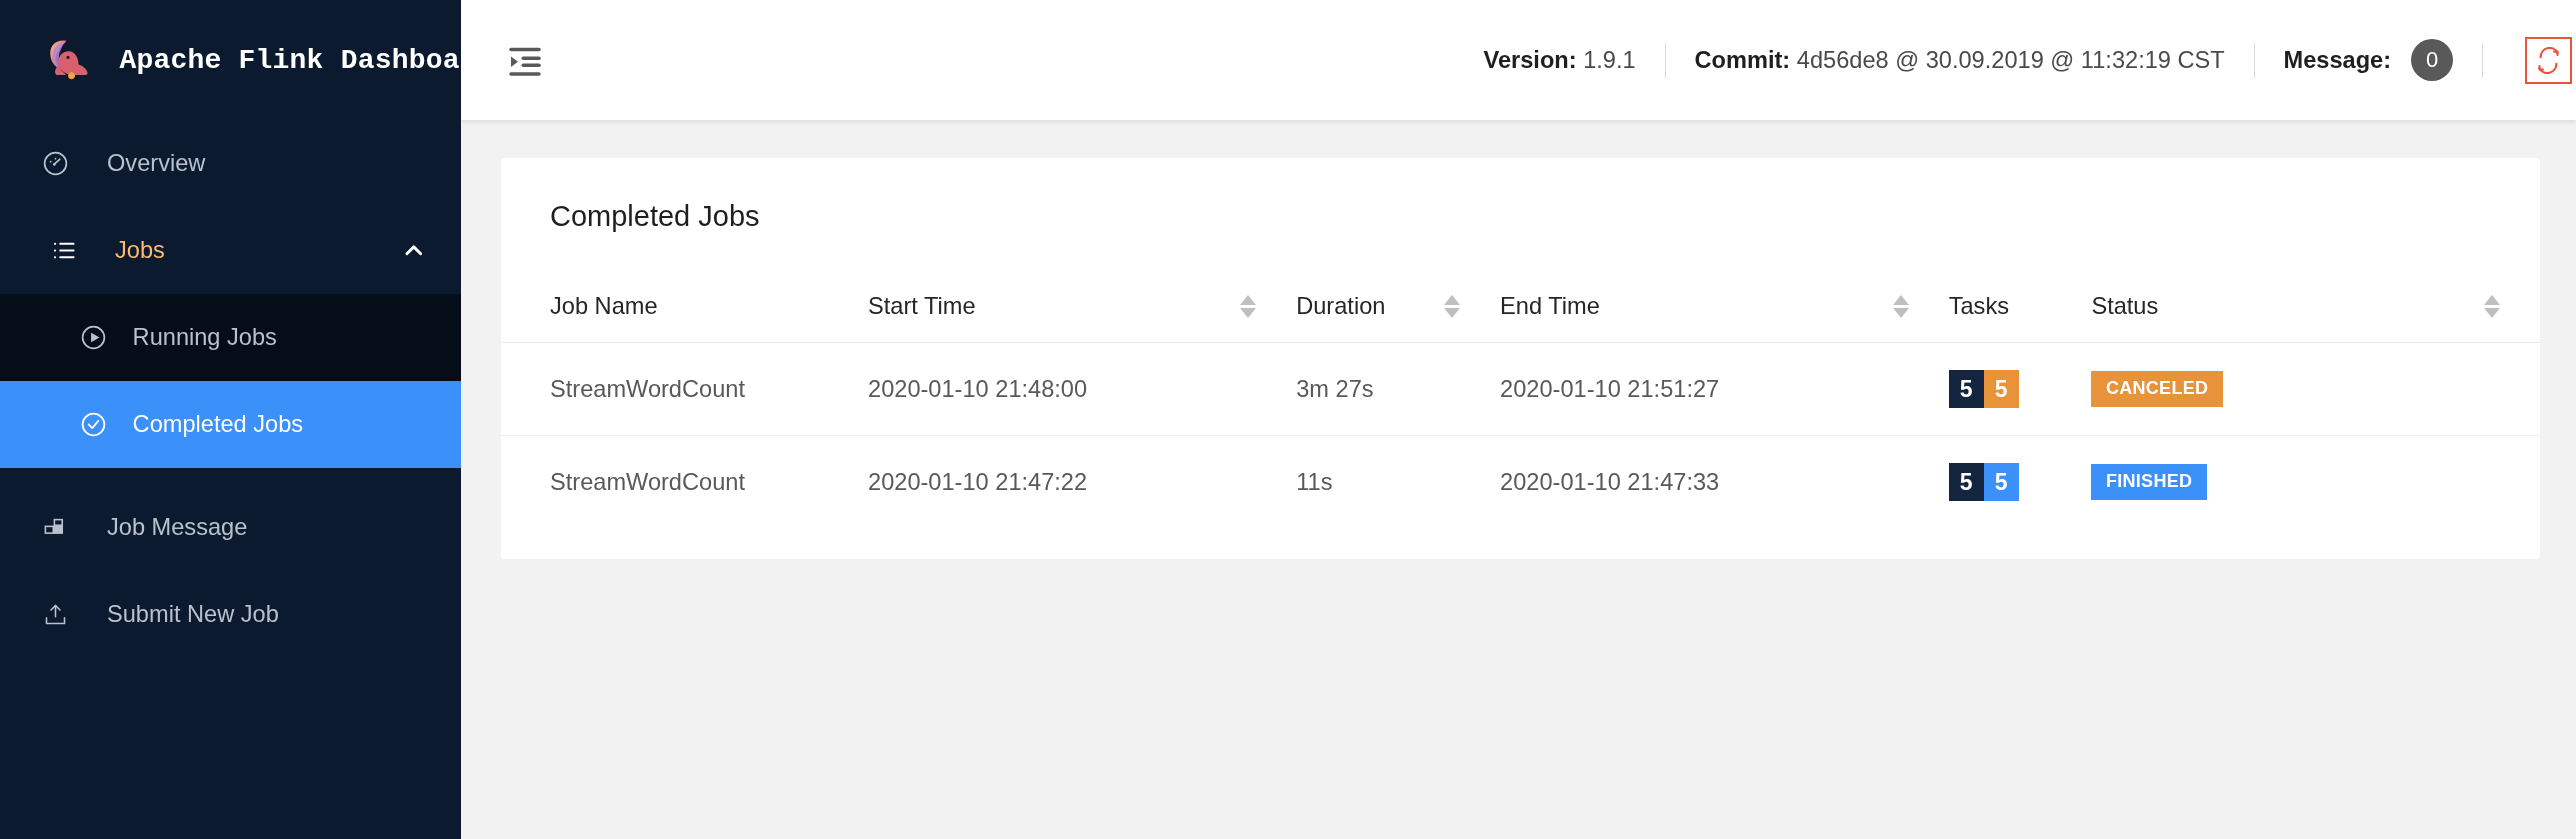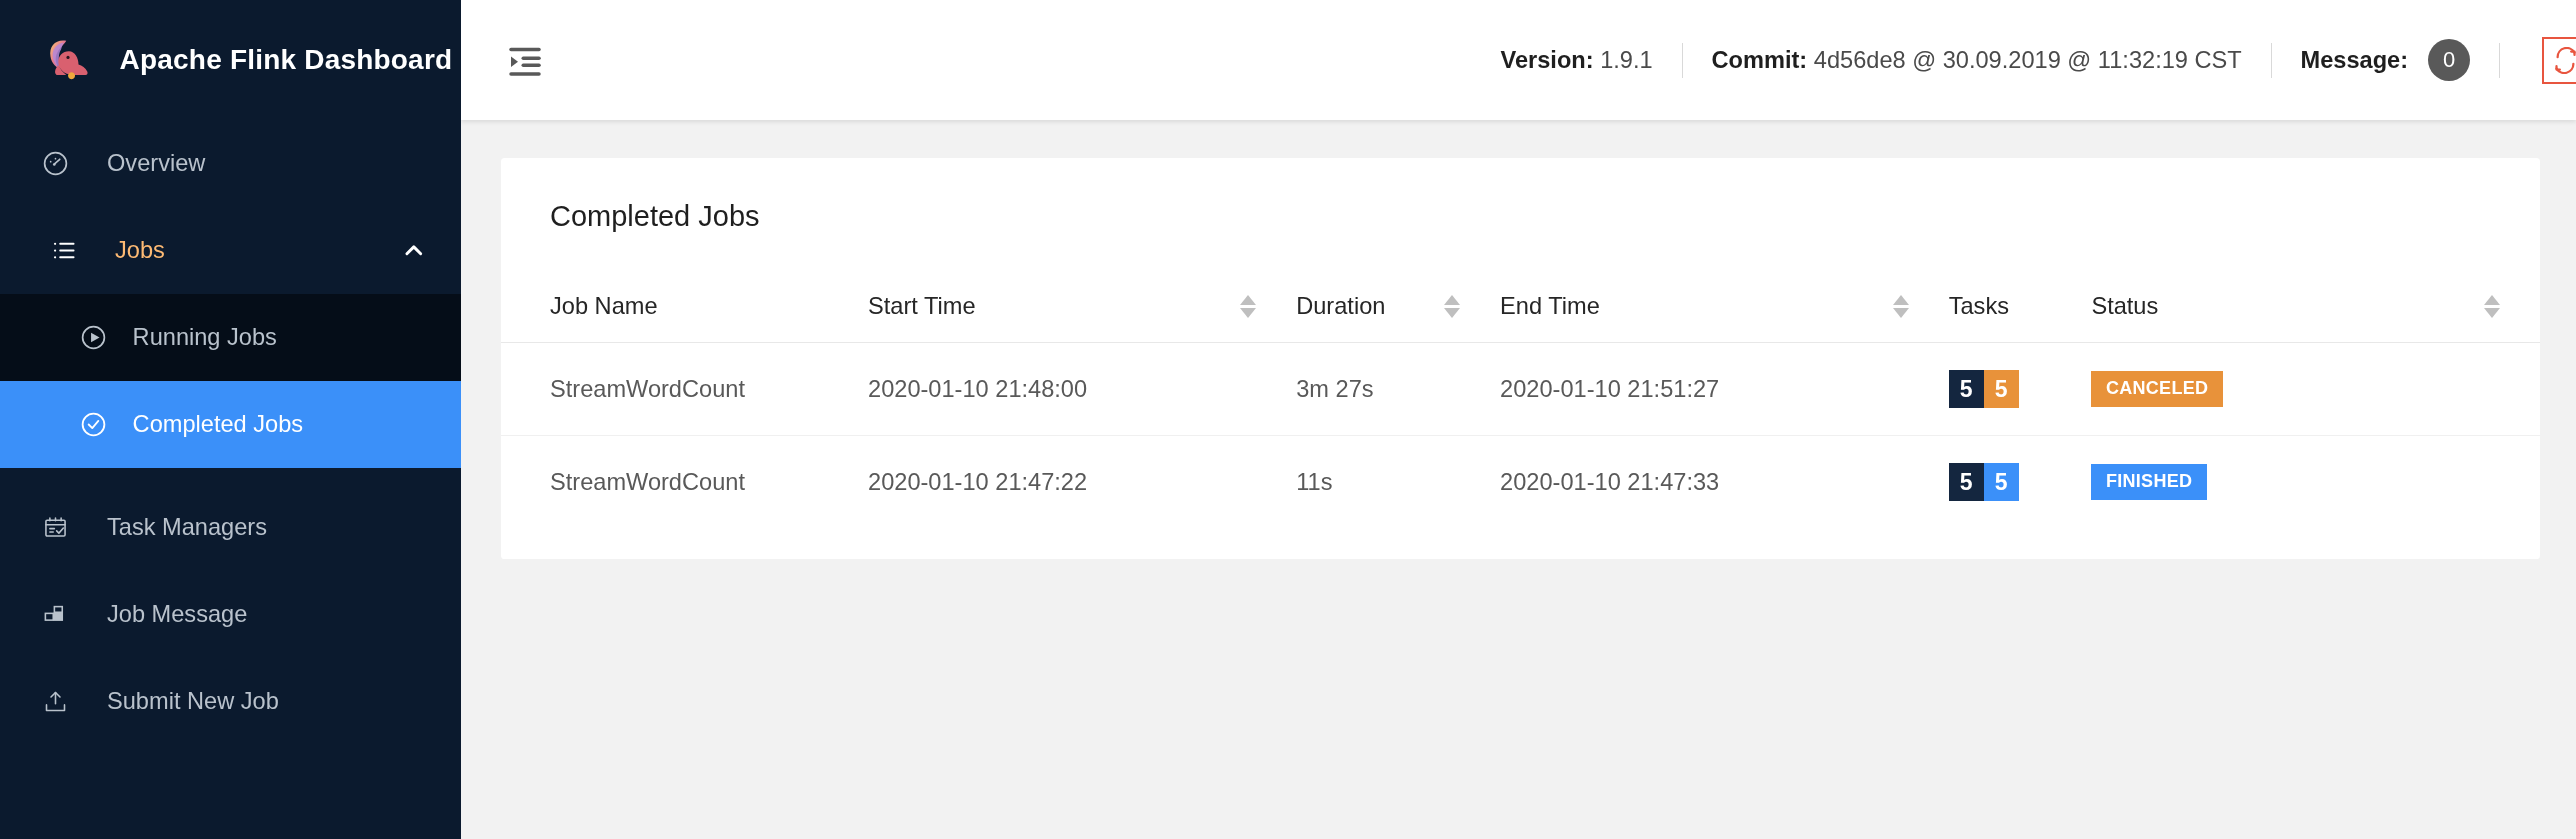--- a/index.html
+++ b/index.html
@@ -31,20 +31,21 @@
     position: relative;
     z-index: 5;
   }
 
   .brand {
     height: 120px;
     display: flex;
     align-items: center;
     padding-left: 40px;
     gap: 23.6px;
+    font-family: Liberation Mono, monospace;
   }
   .brand-logo { width: 56px; height: 56px; flex: 0 0 56px; }
   .brand-title {
     color: #ffffff;
     font-size: 28px;
     font-weight: bold;
     letter-spacing: 0.2px;
     white-space: nowrap;
   }
 
@@ -120,21 +121,21 @@
   .fold-btn {
     width: 47px; height: 47px;
     display: flex; align-items: center; justify-content: center;
     cursor: pointer;
   }
   .topbar-right {
     margin-left: auto;
     display: flex;
     align-items: center;
     height: 100%;
-    padding-right: 0;
+    padding-right: 17px;
   }
   .meta {
     font-size: 23.6px;
     color: #4a4a4a;
     white-space: nowrap;
   }
   .meta b { color: #1f1f1f; font-weight: bold; }
   .meta .val { color: #4a4a4a; font-weight: normal; }
   .divider {
     width: 0.9px;
@@ -314,35 +315,20 @@
           <svg viewBox="0 0 24 24" width="29" height="29" fill="none" stroke="#ffffff" stroke-width="1.5" stroke-linecap="round" stroke-linejoin="round">
             <circle cx="12" cy="12" r="9"></circle>
             <polyline points="8,12 11,15 16,9"></polyline>
           </svg>
         </span>
         <span>Completed Jobs</span>
       </div>
 
       <div class="nav-gap"></div>
 
-      <div class="nav-item">
-        <span class="nav-icon">
-          <svg viewBox="0 0 24 24" width="27" height="27" fill="none" stroke="#b9c2cc" stroke-width="1.4" stroke-linecap="round" stroke-linejoin="round">
-            <rect x="3.5" y="5.5" width="17" height="14" rx="1"></rect>
-            <line x1="3.5" y1="9.5" x2="20.5" y2="9.5"></line>
-            <line x1="7" y1="3.5" x2="7" y2="6"></line>
-            <line x1="12" y1="3.5" x2="12" y2="6"></line>
-            <line x1="17" y1="3.5" x2="17" y2="6"></line>
-            <line x1="7" y1="13" x2="11" y2="13"></line>
-            <line x1="7" y1="16" x2="10" y2="16"></line>
-            <polyline points="13,15 15,17 19,12.5"></polyline>
-          </svg>
-        </span>
-        <span>Task Managers</span>
-      </div>
 
       <div class="nav-item">
         <span class="nav-icon">
           <svg viewBox="0 0 24 24" width="27" height="27" fill="none" stroke="#b9c2cc" stroke-width="1.4">
             <rect x="3" y="11" width="7" height="6"></rect>
             <rect x="11" y="11" width="7" height="6" fill="#b9c2cc"></rect>
             <rect x="11" y="5" width="7" height="5"></rect>
           </svg>
         </span>
         <span>Job Message</span>

